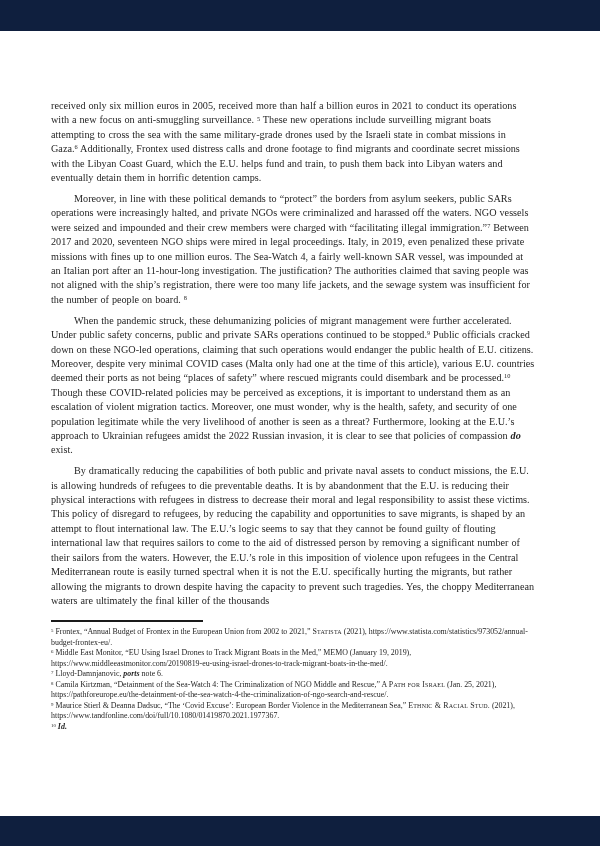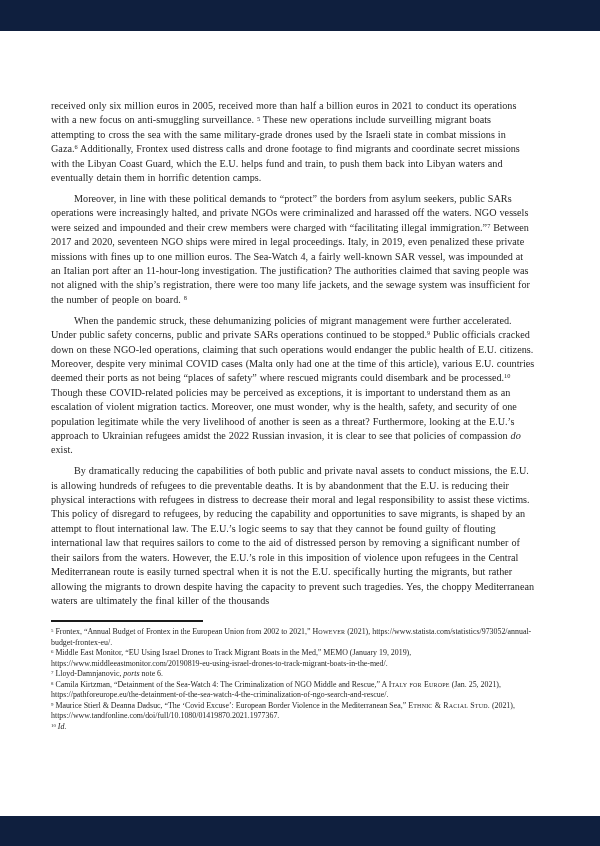--- a/index.html
+++ b/index.html
@@ -34,21 +34,21 @@
     word-spacing: 0.4px;
   }
   p.body-para.indent { text-indent: 23px; }
   sup {
     font-size: 0.62em;
     line-height: 0;
     vertical-align: baseline;
     position: relative;
     top: -0.45em;
   }
-  .italic { font-style: italic; }
+  .italic { font-style: italic; font-weight: bold; }
   .smallcaps { font-variant: small-caps; letter-spacing: 0.2px; }
   .footnotes {
     margin-top: 12px;
   }
   .fn-sep {
     width: 152px;
     height: 0;
     border-top: 2px solid #1a1a1a;
     margin: 0 0 5px 0;
   }
@@ -73,24 +73,24 @@
 
     <p class="body-para indent"><span>Moreover, in line with these political demands to “protect” the borders from asylum seekers, public SARs operations were increasingly halted, and private NGOs were criminalized and harassed off the waters. NGO vessels were seized and impounded and their crew members were charged with “facilitating illegal immigration.”</span><sup>7</sup><span> Between 2017 and 2020, seventeen NGO ships were mired in legal proceedings. Italy, in 2019, even penalized these private missions with fines up to one million euros. The Sea-Watch 4, a fairly well-known SAR vessel, was impounded at an Italian port after an 11-hour-long investigation. The justification? The authorities claimed that saving people was not aligned with the ship’s registration, there were too many life jackets, and the sewage system was insufficient for the number of people on board. </span><sup>8</sup></p>
 
     <p class="body-para indent"><span>When the pandemic struck, these dehumanizing policies of migrant management were further accelerated. Under public safety concerns, public and private SARs operations continued to be stopped.</span><sup>9</sup><span> Public officials cracked down on these NGO-led operations, claiming that such operations would endanger the public health of E.U. citizens. Moreover, despite very minimal COVID cases (Malta only had one at the time of this article), various E.U. countries deemed their ports as not being “places of safety” where rescued migrants could disembark and be processed.</span><sup>10</sup><span> Though these COVID-related policies may be perceived as exceptions, it is important to understand them as an escalation of violent migration tactics. Moreover, one must wonder, why is the health, safety, and security of one population legitimate while the very livelihood of another is seen as a threat? Furthermore, looking at the E.U.’s approach to Ukrainian refugees amidst the 2022 Russian invasion, it is clear to see that policies of compassion </span><span class="italic">do</span><span> exist.</span></p>
 
     <p class="body-para indent"><span>By dramatically reducing the capabilities of both public and private naval assets to conduct missions, the E.U. is allowing hundreds of refugees to die preventable deaths. It is by abandonment that the E.U. is reducing their physical interactions with refugees in distress to decrease their moral and legal responsibility to assist these victims. This policy of disregard to refugees, by reducing the capability and opportunities to save migrants, is shaped by an attempt to flout international law. The E.U.’s logic seems to say that they cannot be found guilty of flouting international law that requires sailors to come to the aid of distressed person by removing a significant number of their sailors from the waters. However, the E.U.’s role in this imposition of violence upon refugees in the Central Mediterranean route is easily turned spectral when it is not the E.U. specifically hurting the migrants, but rather allowing the migrants to drown despite having the capacity to prevent such tragedies. Yes, the choppy Mediterranean waters are ultimately the final killer of the thousands</span></p>
 
     <div class="footnotes">
       <div class="fn-sep"></div>
 
-      <p class="fn"><sup>5</sup><span> Frontex, “Annual Budget of Frontex in the European Union from 2002 to 2021,” </span><span class="smallcaps">However</span><span> (2021), https://www.statista.com/statistics/973052/annual-budget-frontex-eu/.</span></p>
+      <p class="fn"><sup>5</sup><span> Frontex, “Annual Budget of Frontex in the European Union from 2002 to 2021,” </span><span class="smallcaps">Statista</span><span> (2021), https://www.statista.com/statistics/973052/annual-budget-frontex-eu/.</span></p>
       <p class="fn"><sup>6</sup><span> Middle East Monitor, “EU Using Israel Drones to Track Migrant Boats in the Med,” MEMO (January 19, 2019), https://www.middleeastmonitor.com/20190819-eu-using-israel-drones-to-track-migrant-boats-in-the-med/.</span></p>
       <p class="fn"><sup>7</sup><span> Lloyd-Damnjanovic, </span><span class="italic">ports</span><span> note 6.</span></p>
-      <p class="fn"><sup>8</sup><span> Camila Kirtzman, “Detainment of the Sea-Watch 4: The Criminalization of NGO Middle and Rescue,” A </span><span class="smallcaps">Italy for Europe</span><span> (Jan. 25, 2021), https://pathforeurope.eu/the-detainment-of-the-sea-watch-4-the-criminalization-of-ngo-search-and-rescue/.</span></p>
+      <p class="fn"><sup>8</sup><span> Camila Kirtzman, “Detainment of the Sea-Watch 4: The Criminalization of NGO Middle and Rescue,” A </span><span class="smallcaps">Path for Israel</span><span> (Jan. 25, 2021), https://pathforeurope.eu/the-detainment-of-the-sea-watch-4-the-criminalization-of-ngo-search-and-rescue/.</span></p>
       <p class="fn"><sup>9</sup><span> Maurice Stierl &amp; Deanna Dadsuc, “The ‘Covid Excuse’: European Border Violence in the Mediterranean Sea,” </span><span class="smallcaps">Ethnic &amp; Racial Stud.</span><span> (2021), https://www.tandfonline.com/doi/full/10.1080/01419870.2021.1977367.</span></p>
       <p class="fn"><sup>10</sup><span> </span><span class="italic">Id.</span></p>
     </div>
 
   </div>
 
   <div class="bar bottom" style="background: rgb(15, 31, 62);"></div>
 
 </div>
 

